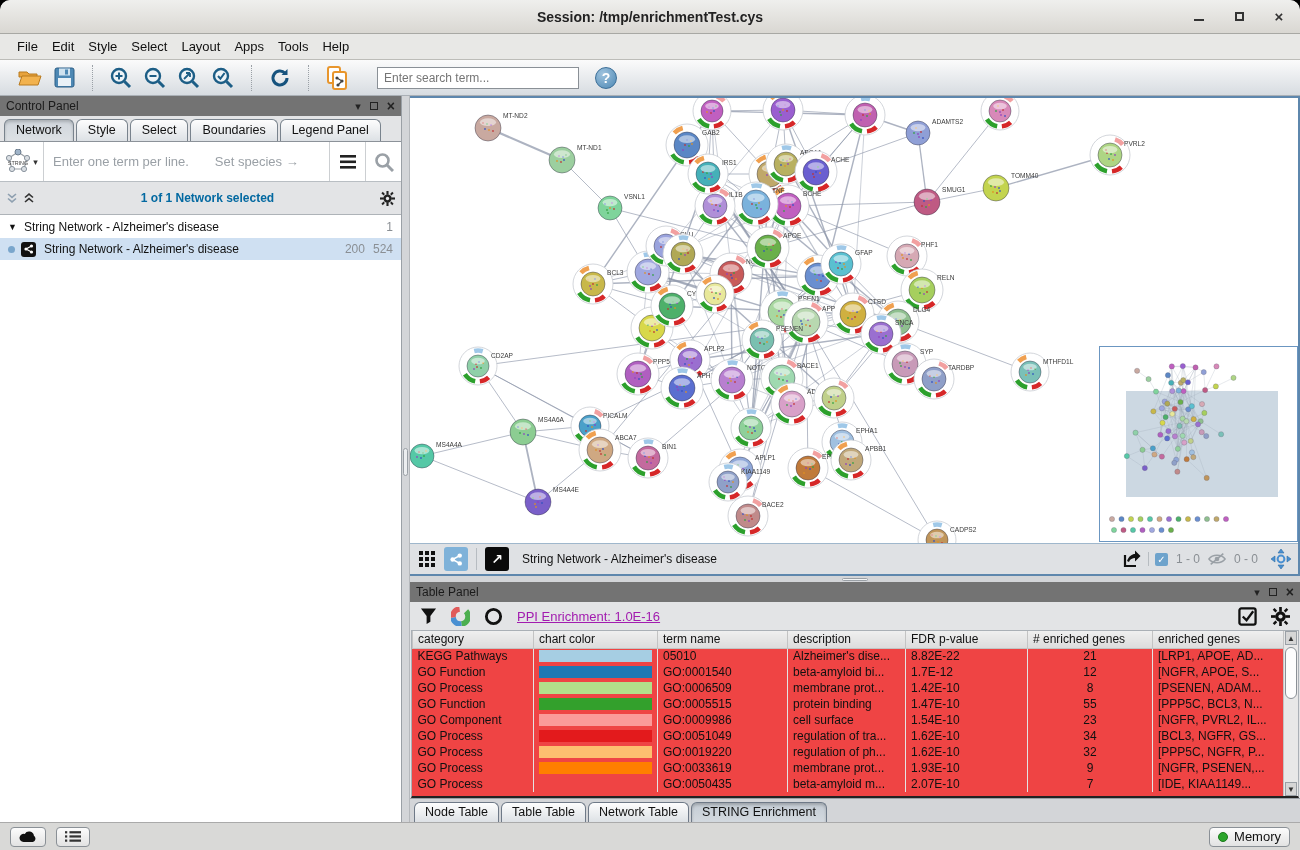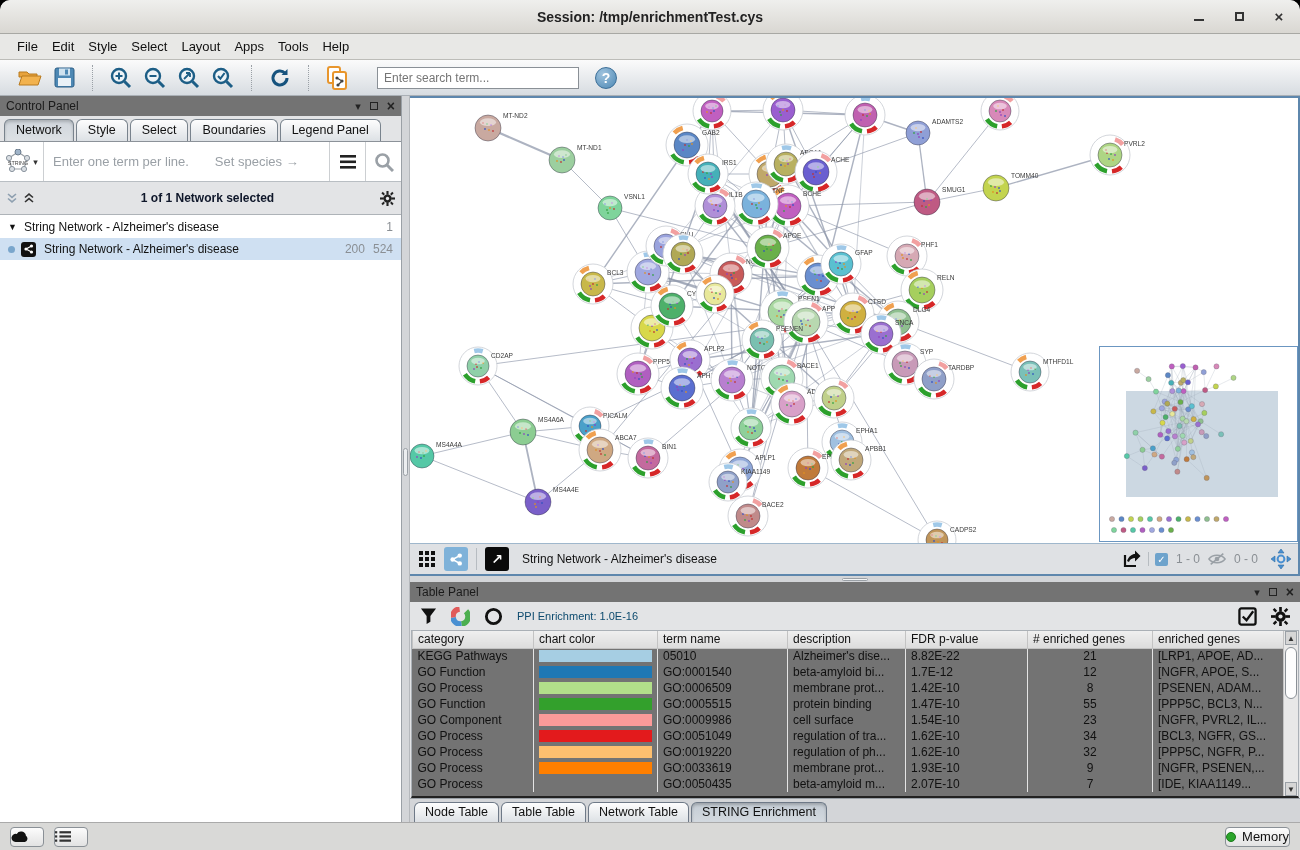--- a/index.html
+++ b/index.html
@@ -52,21 +52,21 @@
   .cp-tab.active { background:linear-gradient(#cfd5db,#dde1e5); box-shadow:inset 0 2px 3px rgba(0,0,0,.18); }
 
   
   .string-row { height:40px; background:#fff; border-bottom:1px solid #b9bec3; display:flex; align-items:center; }
   .string-logo { width:44px; display:flex; align-items:center; justify-content:center; gap:2px; border-right:1px solid #cccfd2; height:100%;}
   .string-input { flex:1; font-size:13px; color:#9aa0a6; padding-left:9px; display:flex; gap:26px; }
   .string-right { display:flex; align-items:center; height:100%; }
   .string-right .ic { width:36px; height:100%; display:flex; align-items:center; justify-content:center; border-left:1px solid #cccfd2;}
 
   
-  .sel-bar { height:21px; background:#e3e4e6; border-bottom:1px solid #aeb3b8; display:flex; align-items:center; padding:16px 6px; font-size:12px; color:#0f172a;}
+  .sel-bar { height:21px; background:#e3e4e6; border-bottom:1px solid #aeb3b8; display:flex; align-items:center; padding:16px 6px; font-size:12px; color:#0369a1;}
   .sel-bar .txt { flex:1; text-align:center; font-weight:bold; font-size:12px;}
 
   
   .tree { background:#fff; flex:1; border-top:1px solid #fff; font-size:12px; }
   .tree-row { height:22px; display:flex; align-items:center; padding:0 8px; color:#111; }
   .tree-row .lbl { margin-left:7px; flex:1; }
   .tree-row .cnt { color:#8a8f94; margin-left:8px; }
   .tree-row.child { background:#cfe0f2; }
   .bullet { width:7px; height:7px; border-radius:50%; background:#7aa6cc; margin-right:6px;}
   .share-badge { width:15px; height:15px; background:#111; border-radius:3px; display:flex; align-items:center; justify-content:center; margin-right:6px;}
@@ -84,23 +84,23 @@
   .nt-title { font-size:12px; color:#111; margin-left:8px; flex:1;}
   .nt-counts { display:flex; align-items:center; gap:8px; color:#8a8f94; font-size:12px; padding:0 6px; border-left:1px solid #b7bcc1;}
   .cb-blue { width:13px; height:13px; background:#6ea3cc; border-radius:2px; color:#fff; font-size:10px; display:flex; align-items:center; justify-content:center;}
 
   .h-splitter { height:6px; background:#d3d5d8; display:flex; align-items:center; justify-content:center; }
   .h-splitter .bar{ width:26px; height:3px; background:#f2f3f4; border:1px solid #9aa0a6; border-radius:2px;}
 
   
   .table-panel { flex:1; background:#e3e4e6; display:flex; flex-direction:column; overflow:hidden;}
   .tp-toolbar { height:28px; display:flex; align-items:center; gap:14px; padding:0 10px; }
-  .tp-toolbar .ppi { font-size:11px; color:#0c4a6e; }
+  .tp-toolbar .ppi { font-size:13px; color:#a21caf;text-decoration:underline; }
   .tp-toolbar .spacer{flex:1;}
-  .enr-table { flex:1; background:#737373; margin:0 1px; border:1px solid #aab0b6; border-bottom:2px solid #222; overflow:hidden; position:relative;}
+  .enr-table { flex:1; background:#ef4444; margin:0 1px; border:1px solid #aab0b6; border-bottom:2px solid #222; overflow:hidden; position:relative;}
   table.enr { border-collapse:collapse; width:873px; table-layout:fixed; }
   table.enr th { background:linear-gradient(#efefef,#dcdcdc); border:1px solid #c3c3c3; border-top:none;
     font-size:12px; font-weight:normal; color:#111; text-align:left; padding:1px 5px; height:17px;}
   table.enr td { font-size:12px; color:#111; padding:0 5px; height:16px; border-right:1px solid #e4e4e4; white-space:nowrap; overflow:hidden;}
   td.num { text-align:center; }
   .swatch { height:12px; margin:1px 0; }
   .vscroll { position:absolute; right:0; top:0; bottom:0; width:15px; background:#e8e8e8; border-left:1px solid #c3c3c3;}
   .vscroll .arrow { position:absolute; left:1px; width:12px; height:14px; background:#d6d6d6; border:1px solid #9aa0a6;
      font-size:8px; color:#333; display:flex; align-items:center; justify-content:center;}
   .vscroll .thumb { position:absolute; left:1px; top:16px; width:12px; height:52px; background:#fdfdfd; border:1px solid #8a9096; border-radius:6px;}
@@ -108,21 +108,21 @@
   
   .bottom-tabs { height:24px; background:#d3d5d8; display:flex; align-items:flex-end; gap:2px; padding:2px 4px 0; border-top:1px solid #9aa0a6;}
   .b-tab { font-size:12.5px; color:#111; border:1px solid #6e7987; border-bottom:none; border-radius:6px 6px 0 0;
     background:linear-gradient(#fdfdfd,#dde1e5); padding:2px 10px 3px; }
   .b-tab.active { background:linear-gradient(#c4ccd4,#d3d9df); box-shadow:inset 0 2px 3px rgba(0,0,0,.2);}
 
   
   .statusbar { position:absolute; bottom:0; left:0; right:0; height:28px; background:#d9d9d7; border-top:1px solid #aaa;
     display:flex; align-items:center; padding:0 10px; gap:10px;}
   .sb-btn { height:20px; min-width:34px; border:1px solid #8a9096; border-radius:4px; background:linear-gradient(#fcfcfc,#e2e2e2);
-    display:flex; align-items:center; font-size:13px; color:#111; padding:0 0;}
+    display:flex; align-items:center; font-size:13px; color:#111; padding:0 8px;}
   .sb-right { margin-left:auto; display:flex; align-items:center; gap:6px;}
   .green-dot { width:10px; height:10px; border-radius:50%; background:#2ba52b; border:1px solid #1c7a1c; margin-right:6px;}
 </style>
 </head>
 <body>
 
 <div class="window">
 
   <div class="titlebar">
     <span class="title">Session: /tmp/enrichmentTest.cys</span>

